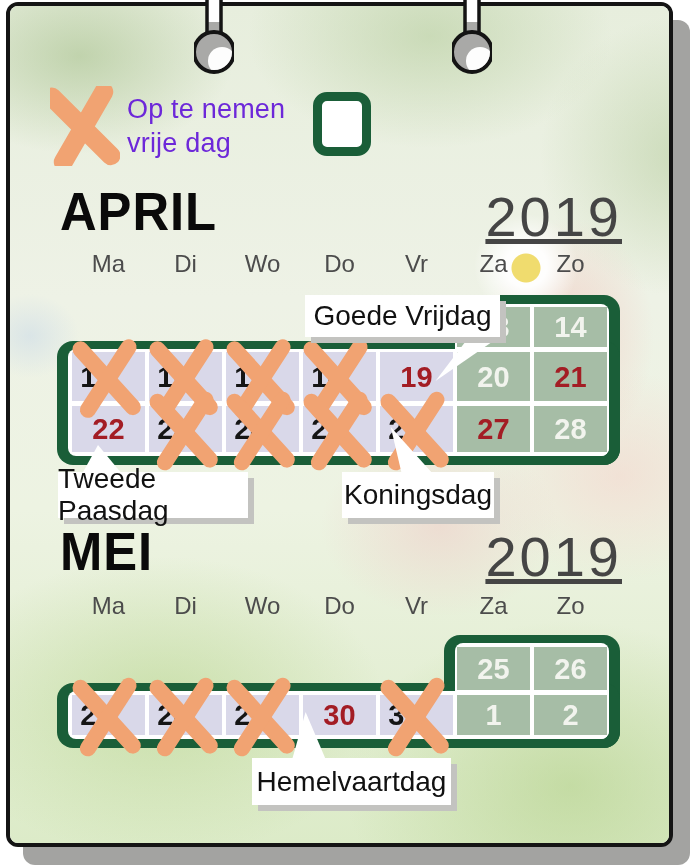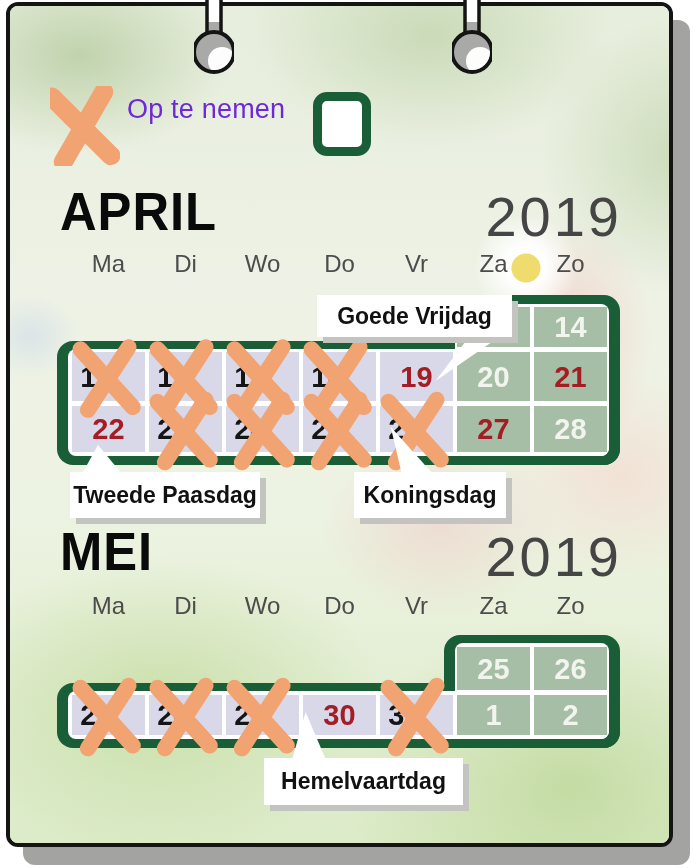--- a/index.html
+++ b/index.html
@@ -24,27 +24,27 @@
       linear-gradient(180deg,#e7eedd 0%,#eef2e6 35%,#edf3e2 60%,#dcebc8 100%);}
   .abs{position:absolute;}
   
   .legend-label{position:absolute;font-size:27px;line-height:34px;color:#6d28d9;letter-spacing:.2px;}
   .legend-box{position:absolute;left:313px;top:92px;width:40px;height:46px;background:#fff;
               border:9px solid #1a5e38;border-radius:14px;}
   
   .month-title{position:absolute;left:60px;font-weight:bold;font-size:54px;color:#0a0a0a;
                letter-spacing:1px;transform:scaleX(.94);transform-origin:left;}
   .year{position:absolute;left:380px;width:242px;text-align:right;font-size:56px;
-        color:#454545;letter-spacing:3px;font-weight:normal;}
+        color:#454545;letter-spacing:3px;font-weight:normal;text-decoration:underline;}
   .headers{position:absolute;left:0;width:694px;height:28px;}
   .dayhdr{position:absolute;top:0;width:73px;text-align:center;font-size:24px;color:#4c4c4c;}
   
   .callout{position:absolute;background:#fff;box-shadow:6px 6px 0 #c3c3c0;
            display:flex;align-items:center;justify-content:center;
-           font-weight:bold;font-size:23px;color:#111;z-index:6;margin-left:12px;}
+           font-weight:normal;font-size:28px;color:#111;z-index:6;}
   .tail{position:absolute;background:#fff;z-index:5;}
   #tail-gv{left:432px;top:335px;width:70px;height:46px;clip-path:polygon(55% 0,100% 0,5% 100%);}
   #tail-tp{left:82px;top:445px;width:40px;height:29px;clip-path:polygon(0 100%,100% 100%,40% 0);}
   #tail-ko{left:385px;top:427px;width:48px;height:47px;clip-path:polygon(12% 0,35% 100%,100% 100%);}
   #tail-he{left:292px;top:712px;width:34px;height:48px;clip-path:polygon(40% 0,0 100%,100% 100%);}
   svg text.num{font-family:"Liberation Sans","DejaVu Sans",sans-serif;font-size:29px;font-weight:bold;}
   .hook{position:absolute;top:0;z-index:9;}
 </style>
 </head>
 <body>
@@ -82,20 +82,21 @@
   </svg>
 
   <svg class="abs" style="left:50px;top:86px" width="70" height="80">
     <g transform="translate(33,38) rotate(-10)">
       <line x1="-26" y1="-32" x2="22" y2="36" stroke="#f1a372" stroke-width="19" stroke-linecap="round"></line>
       <line x1="26" y1="-28" x2="-26" y2="34" stroke="#f1a372" stroke-width="19" stroke-linecap="round"></line>
     </g>
   </svg>
   <div class="legend-label" style="left:127px;top:92px">
     <div>Op te nemen</div>
+    <div>vrije dag</div>
   </div>
   <div class="legend-box"></div>
 
   <div class="month-title" style="top:180px">APRIL</div>
   <div class="year" style="top:184px">2019</div>
   <div class="headers" style="top:250px">
       <span class="dayhdr" style="left: 72px;">Ma</span>
       <span class="dayhdr" style="left: 149px;">Di</span>
       <span class="dayhdr" style="left: 226px;">Wo</span>
       <span class="dayhdr" style="left: 303px;">Do</span>

